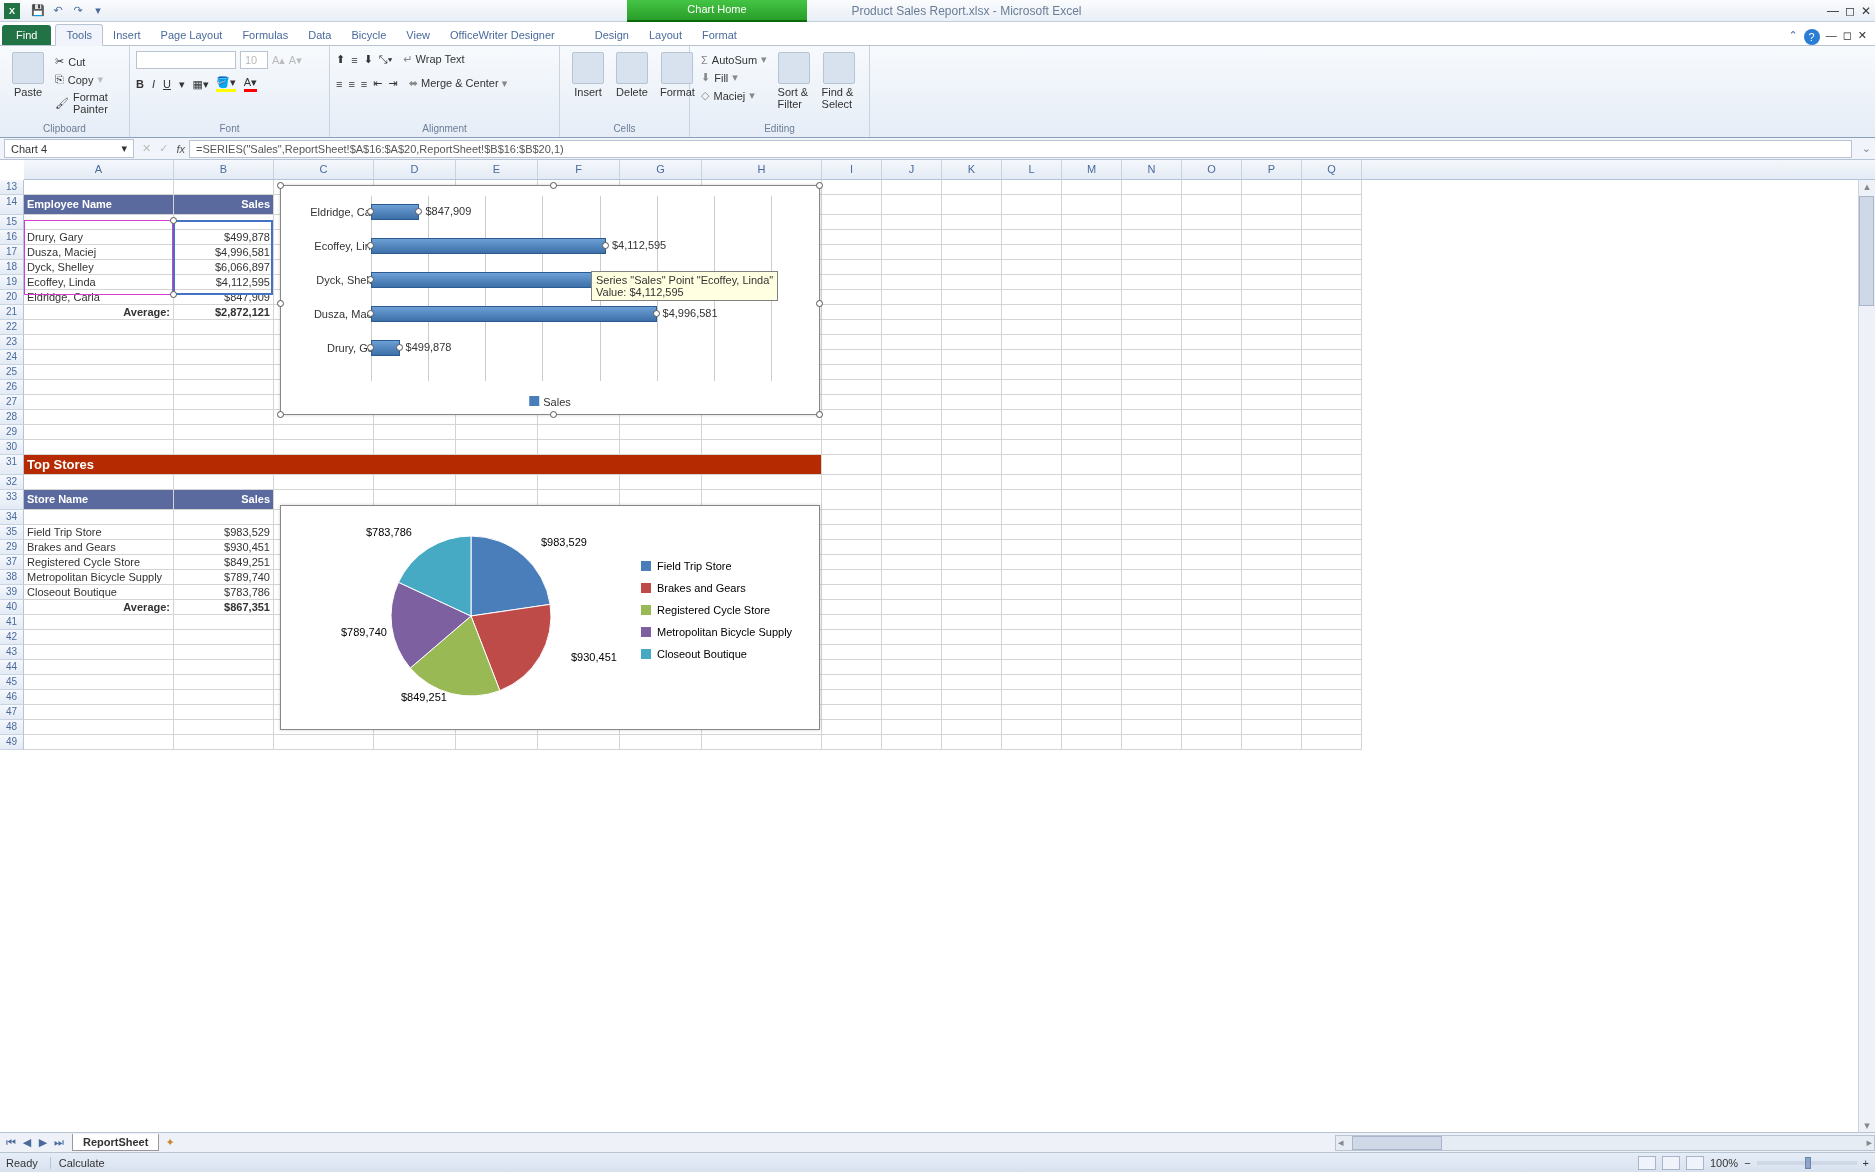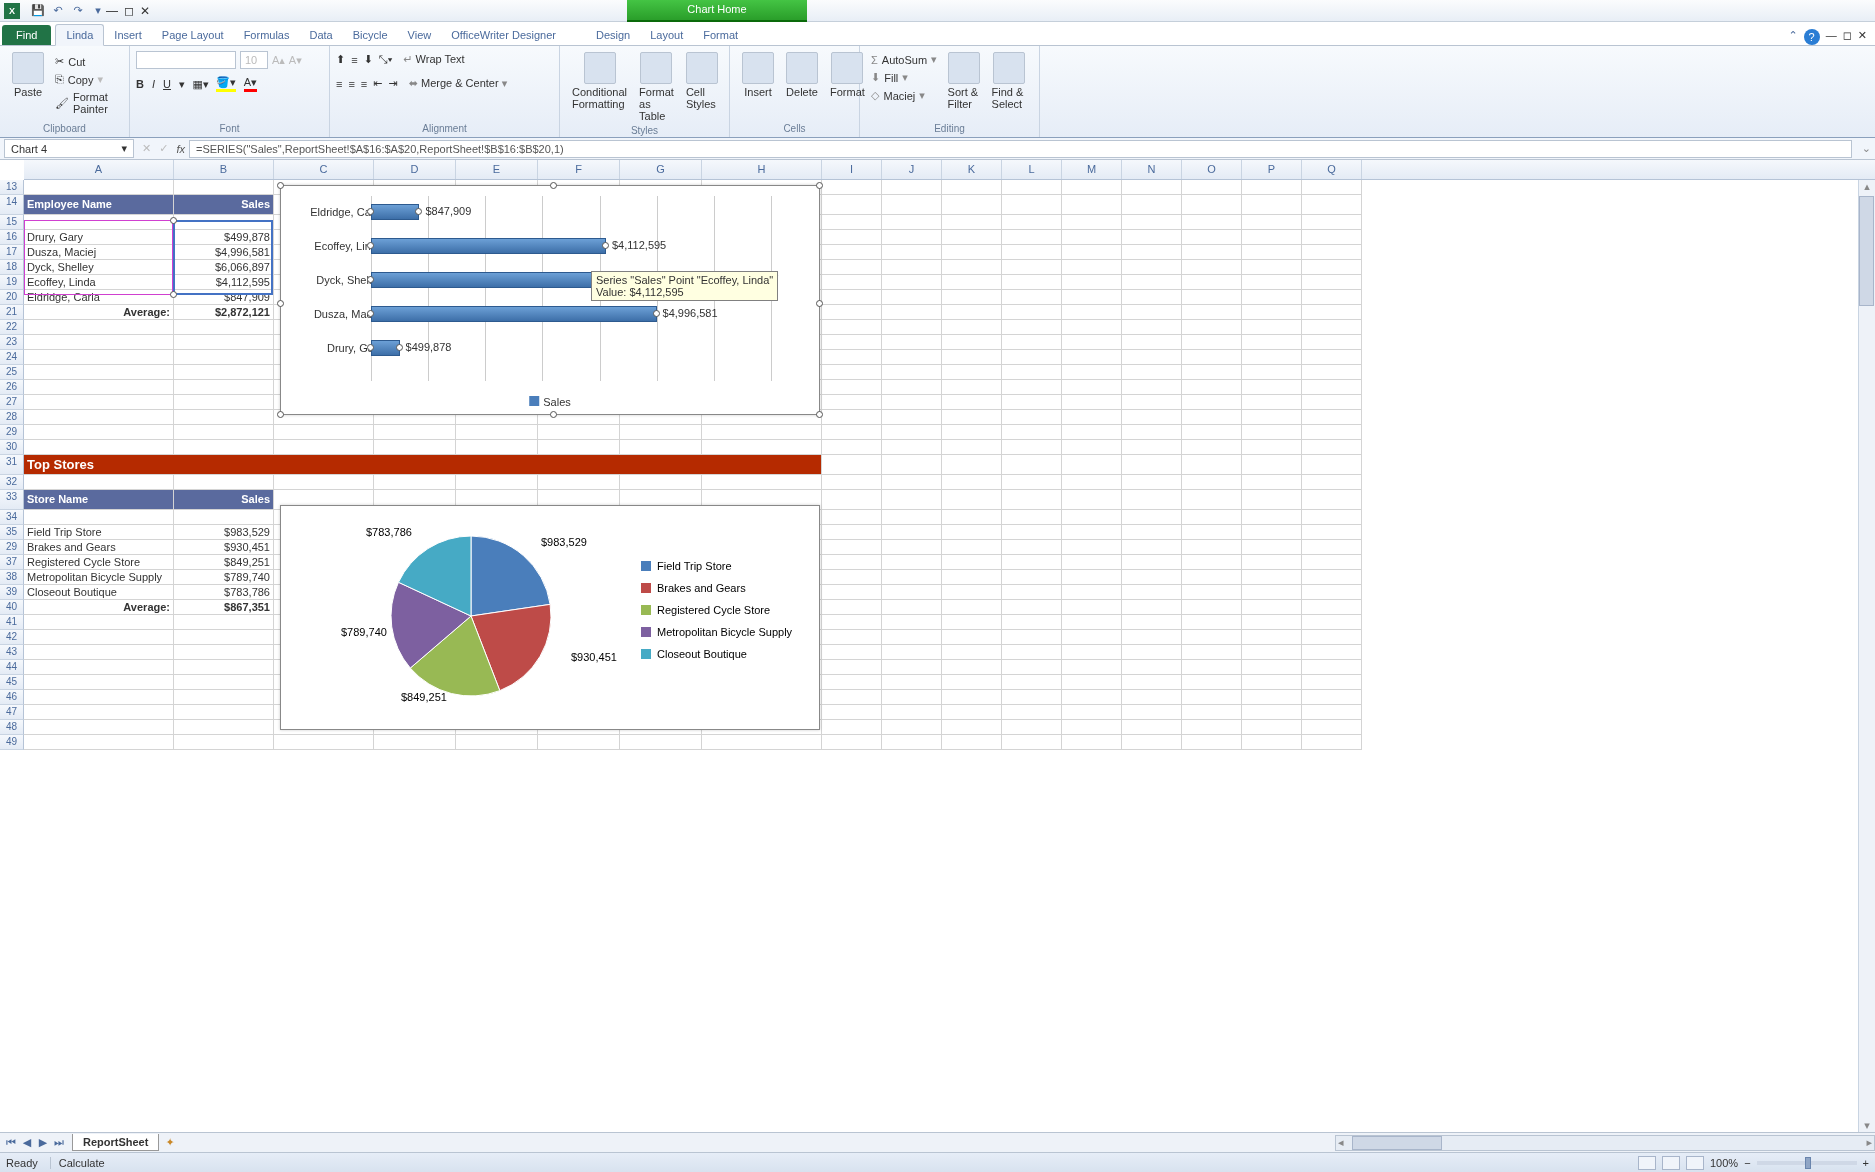--- a/index.html
+++ b/index.html
@@ -76,31 +76,32 @@
 <body>
 
 <div class="titlebar">
   <div class="app-icon">X</div>
   <div class="qat">
     <span>💾</span>
     <span>↶</span>
     <span>↷</span>
     <span>▾</span>
   </div>
+  <div class="title-text">Product Sales Report.xlsx - Microsoft Excel</div>
   <div class="charttools">Chart Home</div>
   <div class="winbtns">
     <span>—</span>
     <span>◻</span>
     <span>✕</span>
   </div>
 </div>
 
 <div class="ribbon-tabs">
   <div class="file-tab">Find</div>
-  <div class="tab active">Linda</div>
+  <div class="tab active">Tools</div>
   <div class="tab">Insert</div>
   <div class="tab">Page Layout</div>
   <div class="tab">Formulas</div>
   <div class="tab">Data</div>
   <div class="tab">Bicycle</div>
   <div class="tab">View</div>
   <div class="tab">OfficeWriter Designer</div>
   <div style="width:20px"></div>
   <div class="tab">Design</div>
   <div class="tab">Layout</div>
@@ -169,37 +170,20 @@
         <span>≡</span>
         <span>≡</span>
       <span>⇤</span>
         <span>⇥</span>
       <span class="small-btn">⬌ <span>Merge &amp; Center</span> ▾</span>
     </div>
     <div class="group-title">Alignment</div>
   </div>
 
 
-  <div class="group" style="width:170px">
-    <div style="display:flex">
-      <div class="big-btn disabled">
-          <div class="ico"></div>
-          <span>Conditional Formatting</span>
-        </div>
-      <div class="big-btn disabled">
-          <div class="ico"></div>
-          <span>Format as Table</span>
-        </div>
-      <div class="big-btn disabled">
-          <div class="ico"></div>
-          <span>Cell Styles</span>
-        </div>
-    </div>
-    <div class="group-title">Styles</div>
-  </div>
 
   <div class="group" style="width:130px">
     <div style="display:flex">
       <div class="big-btn">
           <div class="ico"></div>
           <span>Insert</span>
         </div>
       <div class="big-btn">
           <div class="ico"></div>
           <span>Delete</span>

